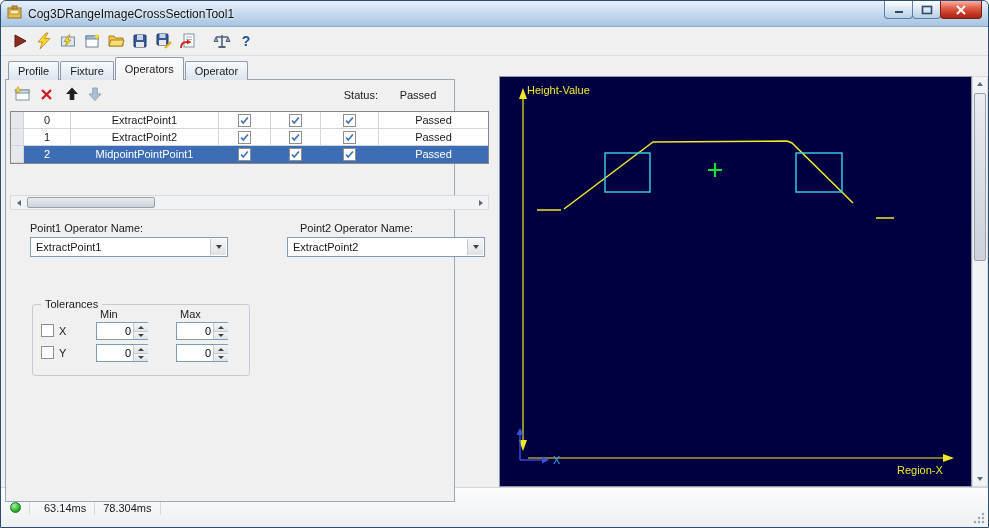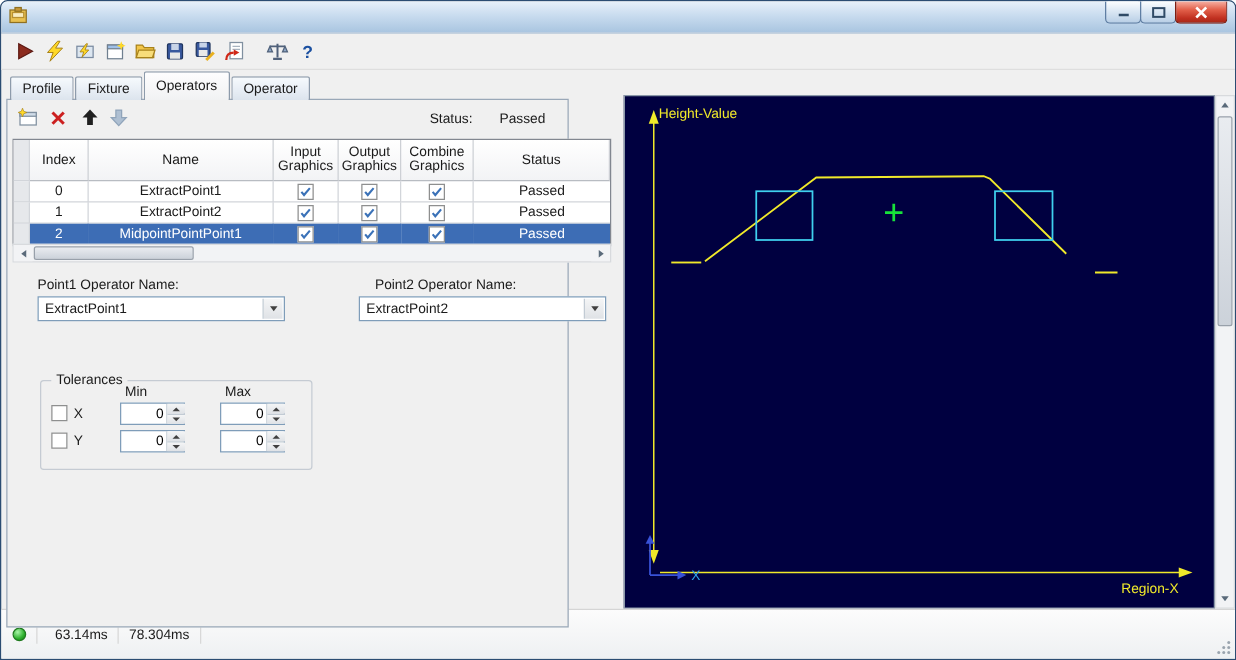--- a/index.html
+++ b/index.html
@@ -146,20 +146,21 @@
 <div class="window">
 
   <div class="titlebar">
     <span>
       <svg width="15" height="15" viewBox="0 0 15 15">
         <rect x="1" y="3" width="13" height="10" fill="#e8c050" stroke="#907020"></rect>
         <rect x="3" y="5" width="9" height="4" fill="#f8ecc0" stroke="#b89030"></rect>
         <rect x="5" y="1" width="5" height="3" fill="#c89838" stroke="#907020"></rect>
       </svg>
     </span>
+    <span class="title-text">Cog3DRangeImageCrossSectionTool1</span>
     <div class="win-controls">
       <div class="win-btn">
         <svg width="12" height="10" viewBox="0 0 12 10">
             <line x1="2" y1="7" x2="10" y2="7" stroke="#2f4a66" stroke-width="2"></line>
           </svg>
       </div>
       <div class="win-btn">
         <svg width="12" height="10" viewBox="0 0 12 10">
             <rect x="1.5" y="1.5" width="9" height="7" fill="none" stroke="#2f4a66" stroke-width="1.6"></rect>
           </svg>
@@ -271,29 +272,20 @@
     </div>
     <div class="mini-btn" style="left:80px">
       <svg width="16" height="16" viewBox="0 0 16 16">
         <polygon points="8,14.5 14,8 10.3,8 10.3,2 5.7,2 5.7,8 2,8" fill="#aebfd2" stroke="#90a4ba"></polygon>
       </svg>
     </div>
     <div class="status-label">Status:</div>
     <div class="status-value">Passed</div>
 
     <div class="op-table">
-      <div class="tr head">
-        <div class="cell c-gutter"></div>
-        <div class="cell c-index">Index</div>
-        <div class="cell c-name">Name</div>
-        <div class="cell c-input">Input Graphics</div>
-        <div class="cell c-output">Output Graphics</div>
-        <div class="cell c-combine">Combine Graphics</div>
-        <div class="cell c-status">Status</div>
-      </div>
 
       <div class="tr body">
         <div class="cell c-gutter"></div>
         <div class="cell c-index">0</div>
         <div class="cell c-name">ExtractPoint1</div>
         <div class="cell c-input">
             <span class="chk">
               <svg width="11" height="11" viewBox="0 0 13 13">
                 <polyline points="2.5,6.5 5,9.5 10.5,3" fill="none" stroke="#3b72b8" stroke-width="2"></polyline>
               </svg>

